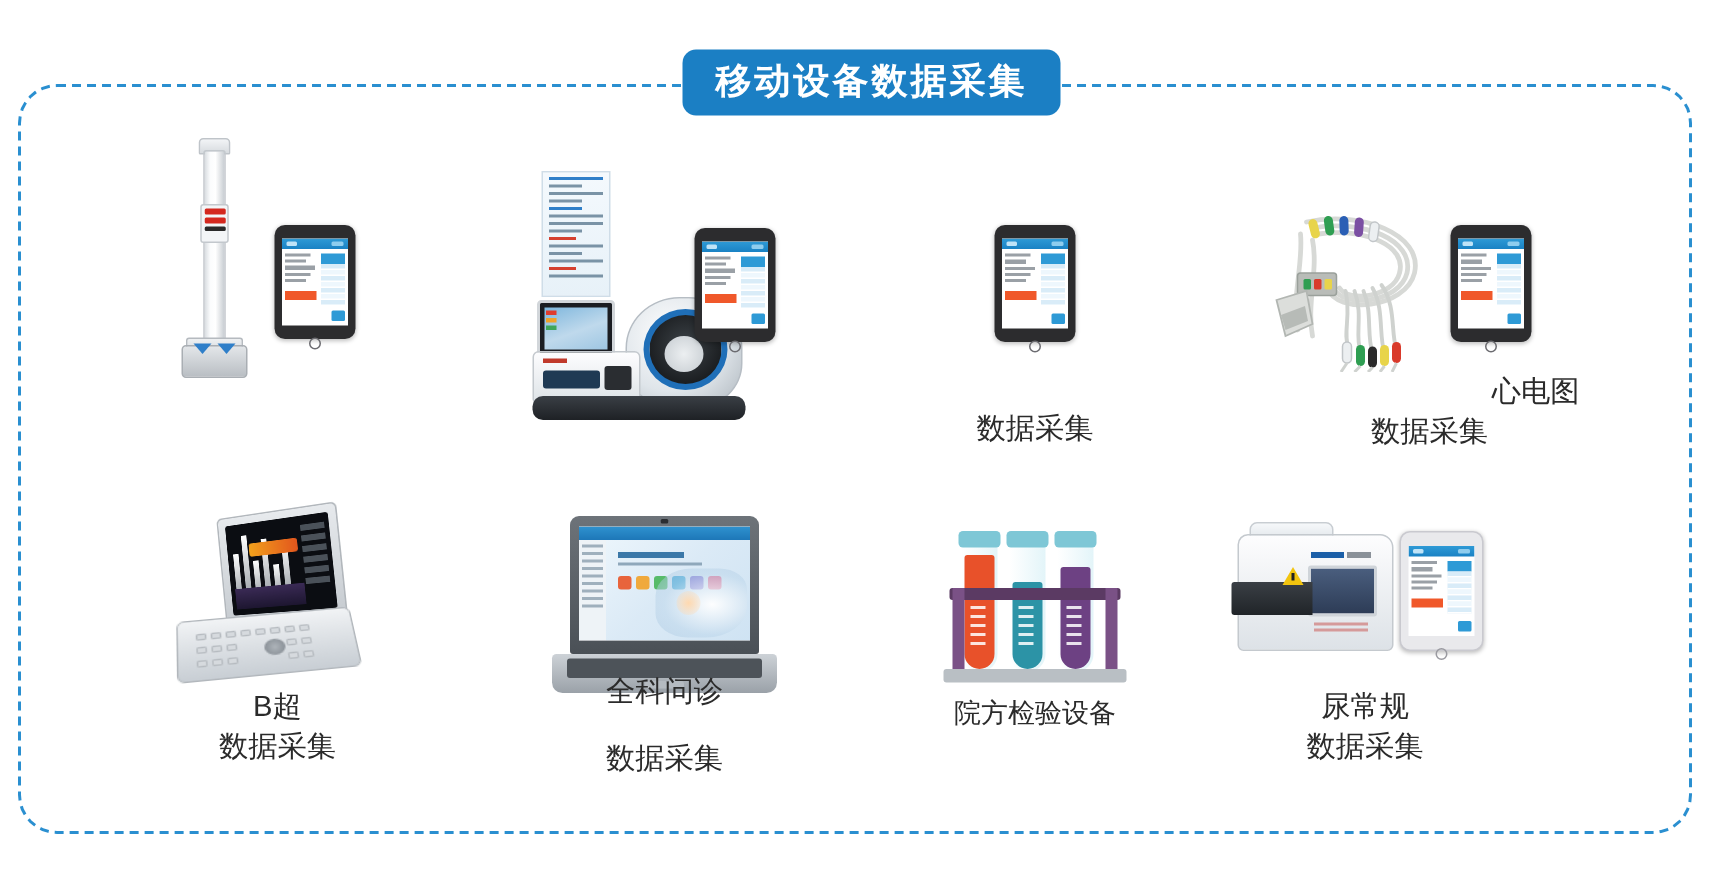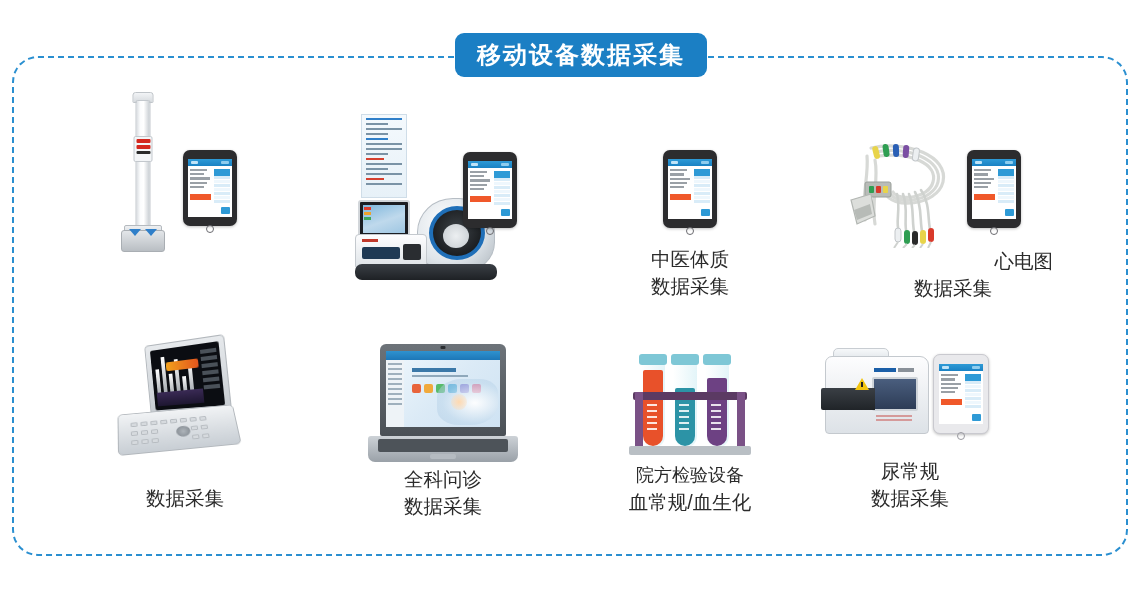--- a/index.html
+++ b/index.html
@@ -514,21 +514,20 @@
               <div class="ts-tbl-row"></div>
                 <div class="ts-tbl-row alt"></div>
               <div class="ts-tbl-row"></div>
               <div class="ts-btn"></div>
             </div>
           </div>
         </div>
         <div class="ts-home"></div>
       </div>
     </div>
-    <div class="label" style="top:96px;">中医体质</div>
     <div class="label" style="top:123px;">数据采集</div>
   </div>
 
   <div class="cell" style="left:845px; top:136px; width:200px; height:160px;">
     <div class="art" style="height:112px;">
       <div class="ecg" style="left:0; top:0;">
         <svg width="120" height="112" viewBox="0 0 120 112" aria-hidden="true">
           <g fill="none" stroke="#d7d9d6" stroke-width="3.2" stroke-linecap="round">
             <path d="M26 12 C62 4, 104 20, 98 46 C92 70, 46 74, 40 56"></path>
             <path d="M30 16 C64 10, 98 24, 93 46 C88 66, 50 70, 44 56"></path>
@@ -655,20 +654,21 @@
             <i style="left:2px;  top:22px;"></i>
               <i style="left:12px; top:22px;"></i>
             <i style="left:22px; top:22px;"></i>
               <i style="left:62px; top:22px;"></i>
             <i style="left:72px; top:22px;"></i>
             <div class="us-trackball"></div>
           </div>
         </div>
       </div>
     </div>
+    <div class="label" style="top:118px;">B超</div>
     <div class="label" style="top:145px;">数据采集</div>
   </div>
 
   <div class="cell" style="left:368px; top:344px; width:150px; height:170px;">
     <div class="art" style="height:120px;">
       <div class="lap" style="left:0; top:0; width:150px; height:120px;">
         <div class="lap-lid">
           <div class="lap-cam"></div>
           <div class="lap-screen">
             <div class="lap-hdr"></div>
@@ -700,21 +700,21 @@
               </div>
             </div>
           </div>
         </div>
         <div class="lap-base">
           <div class="lap-kb"></div>
           <div class="lap-tp"></div>
         </div>
       </div>
     </div>
-    <div class="label" style="top:124px;font-family:Liberation Mono, monospace;">全科问诊</div>
+    <div class="label" style="top:104px;">全科问诊</div>
     <div class="label" style="top:149px;">数据采集</div>
   </div>
 
   <div class="cell" style="left:615px; top:350px; width:150px; height:170px;">
     <div class="art" style="height:110px;">
       <div class="tubes" style="left:18px; top:0; width:120px; height:110px;">
         <div class="tube" style="left:8px; top:4px;">
           <div class="glass"></div>
           <div class="fill c-orange" style="top:16px;"></div>
           <div class="cap"></div>
@@ -756,21 +756,20 @@
               <i></i>
             </div>
         </div>
         <div class="rack-bar" style="left:0; top:42px; width:114px;"></div>
         <div class="rack-leg" style="left:2px; top:42px; height:54px;"></div>
         <div class="rack-leg" style="left:104px; top:42px; height:54px;"></div>
         <div class="rack-foot" style="left:-4px; top:96px; width:122px;"></div>
       </div>
     </div>
     <div class="label" style="top:112px; font-size:18px;">院方检验设备</div>
-    <div class="label" style="top:139px;">血常规/血生化</div>
   </div>
 
   <div class="cell" style="left:815px; top:348px; width:200px; height:170px;">
     <div class="art" style="height:110px;">
       <div class="ua" style="left:10px; top:0; width:110px; height:100px;">
         <div class="ua-top"></div>
         <div class="ua-body">
           <div class="ua-brand">
             <i></i><i class="g"></i>
           </div>

